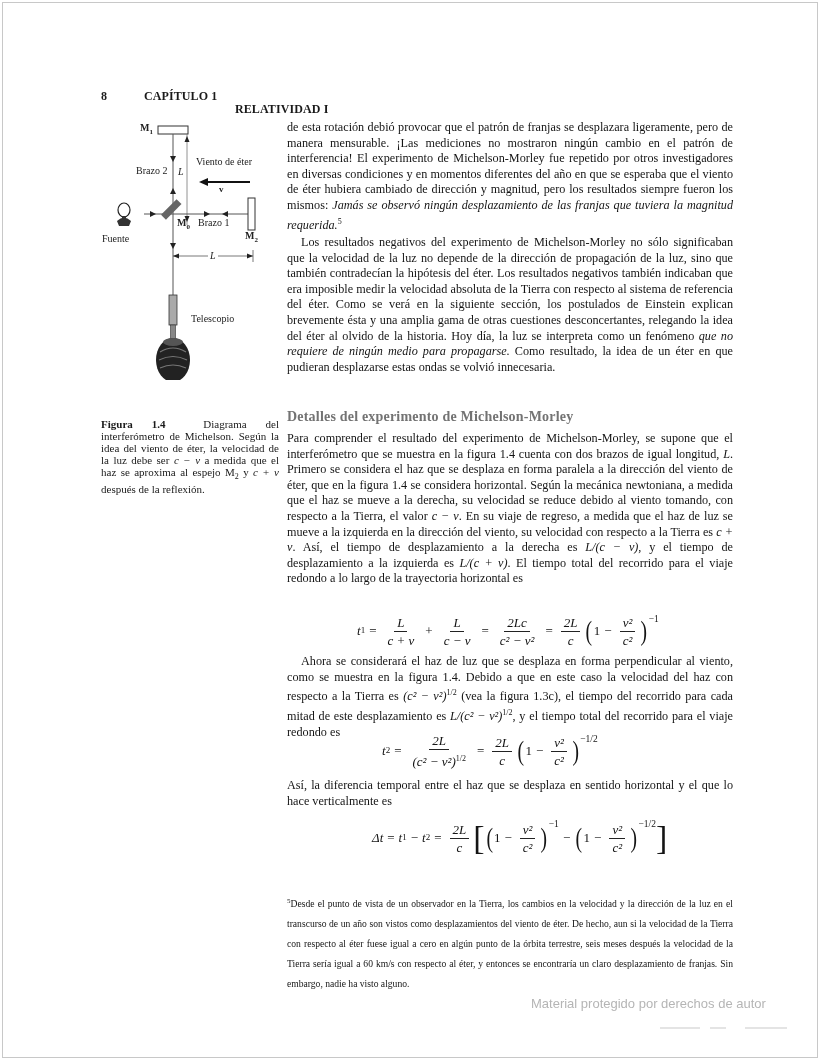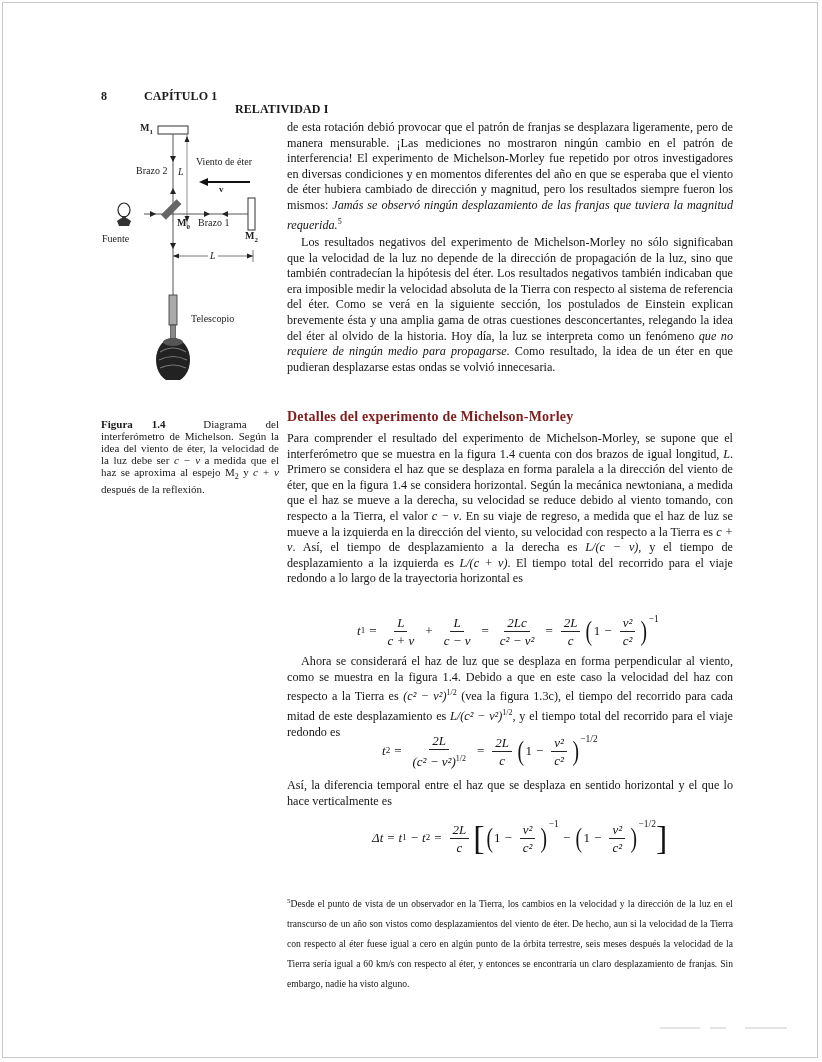--- a/index.html
+++ b/index.html
@@ -25,21 +25,21 @@
   .caption .cap-lbl { font-weight: bold; }
   .caption i { font-style: italic; }
 
   .main { position: absolute; left: 287px; top: 120px; width: 446px; font-size: 12.2px; line-height: 15.6px;
           text-align: justify; color: #141414; }
   .main p { margin: 0; }
   .main p.indent { text-indent: 14px; }
   .main i { font-style: italic; }
   .para1 { position: absolute; top: 0; left: 0; width: 446px; }
   .para2 { position: absolute; top: 115px; left: 0; width: 446px; }
-  .section-head { position: absolute; top: 289px; left: 0; font-size: 14px; font-weight: bold; color: #7f1d1d; letter-spacing: 0.2px; white-space: nowrap; }
+  .section-head { position: absolute; top: 289px; left: 0; font-size: 14px; font-weight: bold; color: #737373; letter-spacing: 0.2px; white-space: nowrap; }
   .para3 { position: absolute; top: 311px; left: 0; width: 446px; }
   .eq1 { position: absolute; top: 490px; left: 70px; width: 320px; height: 42px; }
   .para4 { position: absolute; top: 534px; left: 0; width: 446px; }
   .eq2 { position: absolute; top: 610px; left: 95px; width: 260px; height: 42px; }
   .para5 { position: absolute; top: 658px; left: 0; width: 446px; }
   .eq3 { position: absolute; top: 695px; left: 85px; width: 300px; height: 46px; }
   .footnote { position: absolute; top: 771px; left: 0; width: 446px; font-size: 9.6px; line-height: 20px; text-align: justify; }
   .footnote sup { font-size: 7px; }
 
   .math { font-family: "Liberation Serif", "DejaVu Serif", serif; font-size: 13px; display: flex; align-items: center; white-space: nowrap; }
@@ -240,16 +240,17 @@
       <span class="paren">)</span>
         <span class="exp">−1/2</span>
       <span class="bracket">]</span>
     </div>
 
     <div class="footnote">
       <sup>5</sup><span>Desde el punto de vista de un observador en la Tierra, los cambios en la velocidad y la dirección de la luz en el transcurso de un año son vistos como desplazamientos del viento de éter. De hecho, aun si la velocidad de la Tierra con respecto al éter fuese igual a cero en algún punto de la órbita terrestre, seis meses después la velocidad de la Tierra sería igual a 60 km/s con respecto al éter, y entonces se encontraría un claro desplazamiento de franjas. Sin embargo, nadie ha visto alguno.</span>
     </div>
   </div>
 
+  <div class="watermark">Material protegido por derechos de autor</div>
   <div class="wm-underline" style="left:660px; width:40px;"></div>
   <div class="wm-underline" style="left:710px; width:16px;"></div>
   <div class="wm-underline" style="left:745px; width:42px;"></div>
 </div>
 
 </body></html>

